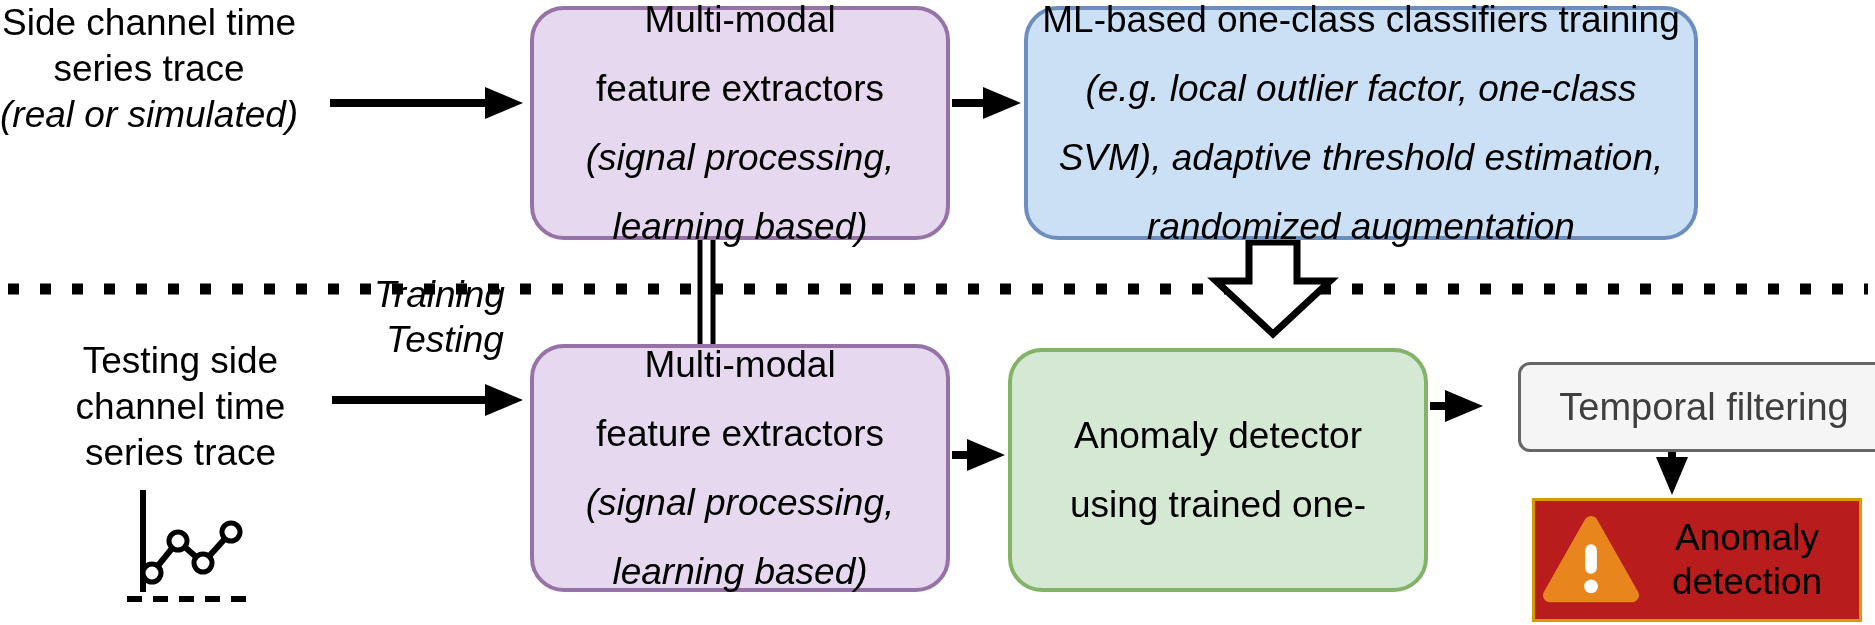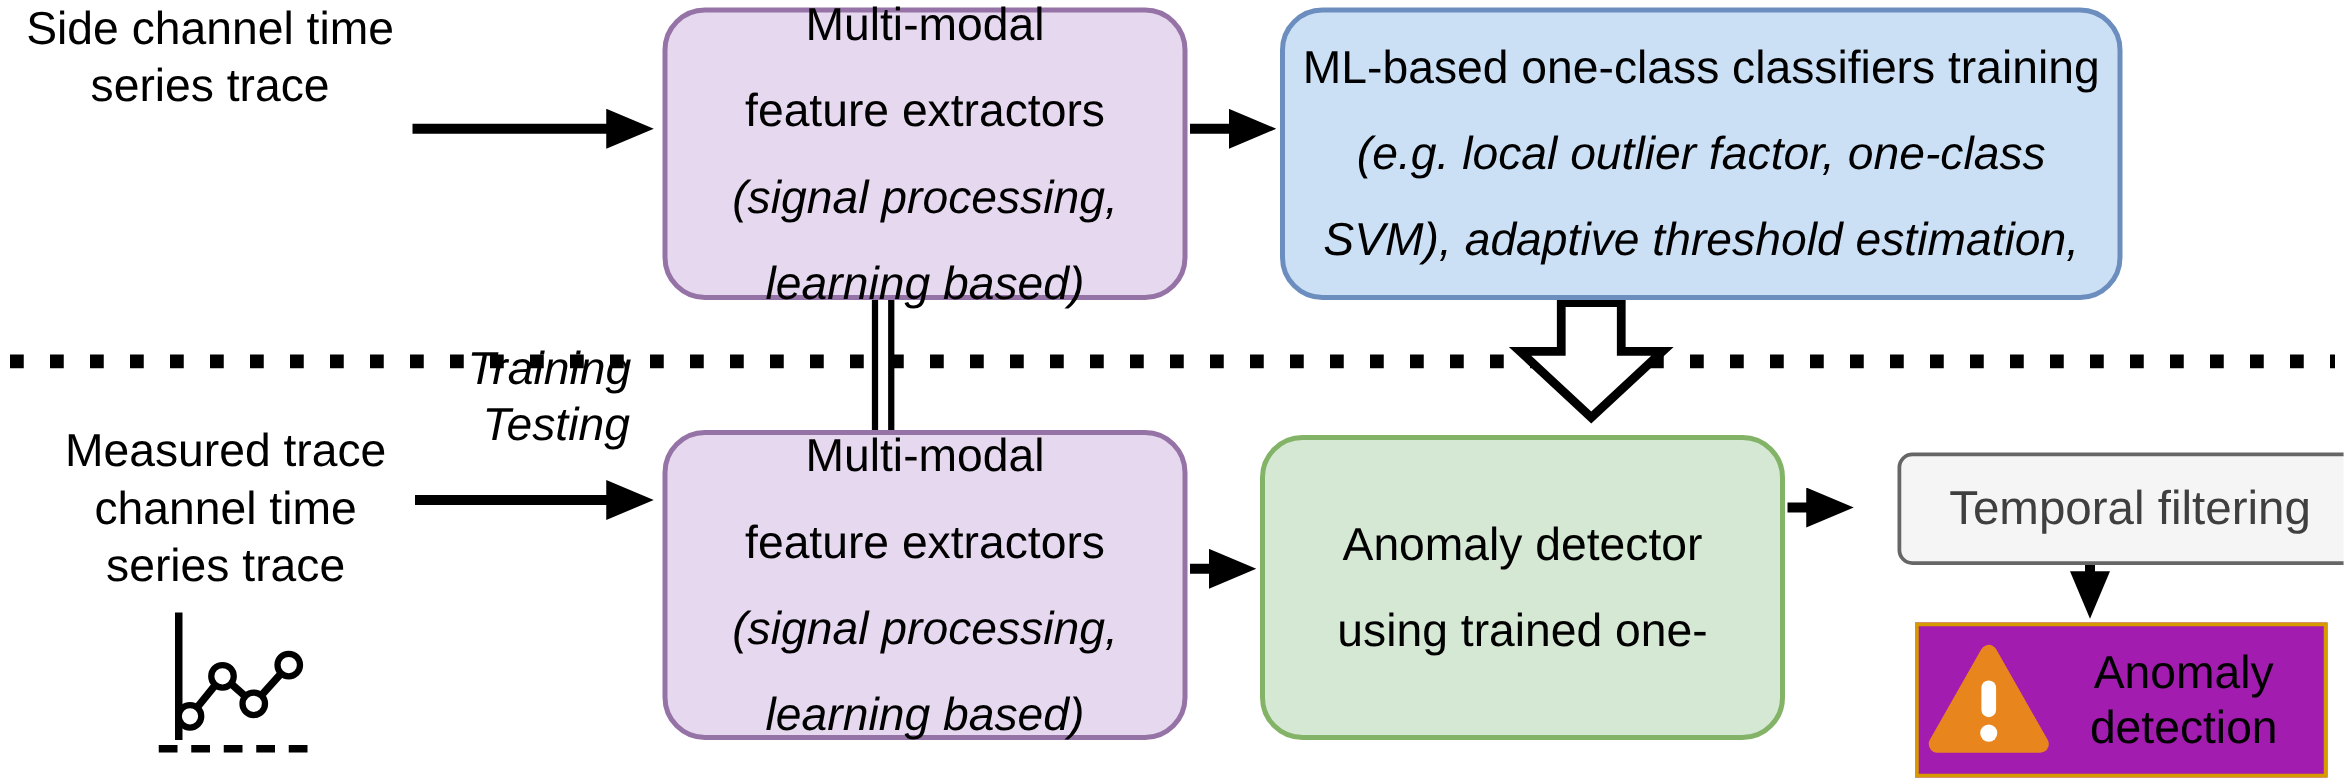--- a/index.html
+++ b/index.html
@@ -10,21 +10,21 @@
     position: absolute; box-sizing: border-box;
     display: flex; flex-direction: column; justify-content: center; align-items: center;
     text-align: center;
     gap: 23px;
   }
   .rounded { border-radius: 34px; }
   .purple { background: #e6d8ee; border: 4px solid #9673a6; }
   .blue   { background: #cce0f5; border: 4px solid #6c8ebf; }
   .green  { background: #d5e8d4; border: 4px solid #82b366; }
   .grayb  { background: #f5f5f5; border: 3px solid #666666; border-radius: 12px; }
-  .orangeb{ background: #a21caf; border: 3px solid #d79b00; }
+  .orangeb{ background: #b91c1c; border: 3px solid #d79b00; }
   .t37 { font-size: 37px; line-height: 46px; color: #000000; }
   .t38 { font-size: 38px; line-height: 44px; color: #3f3f3f; }
   .it { font-style: italic; }
   .textblock { position: absolute; text-align: center; }
   .phase-label { position: absolute; font-size: 37px; font-style: italic; color: #000; white-space: nowrap; }
   .orange-inner { display: flex; flex-direction: row; align-items: center; width: 100%; height: 100%; padding: 0 6px; box-sizing: border-box; }
   .warn-wrap { flex: 0 0 100px; display: flex; justify-content: center; align-items: center; }
   .orange-text { flex: 1 1 auto; font-size: 37px; line-height: 44px; color: #000; text-align: center; }
 </style>
 </head>
@@ -57,43 +57,45 @@
       <line x1="143" y1="490" x2="143" y2="592" stroke="#000" stroke-width="6"></line>
       <polyline points="152,573 178,541 203,563 231,532" fill="none" stroke="#000" stroke-width="6"></polyline>
       <circle cx="152" cy="573" r="9" fill="#ffffff" stroke="#000" stroke-width="5"></circle>
       <circle cx="178" cy="541" r="9" fill="#ffffff" stroke="#000" stroke-width="5"></circle>
       <circle cx="203" cy="563" r="9" fill="#ffffff" stroke="#000" stroke-width="5"></circle>
       <circle cx="231" cy="532" r="9" fill="#ffffff" stroke="#000" stroke-width="5"></circle>
       <line x1="127" y1="599" x2="257" y2="599" stroke="#000" stroke-width="6" stroke-dasharray="15 11"></line>
     </g>
   </svg>
 
-  <div class="textblock t37" style="left:0; top:28; width:348;padding-left:21px;">
+  <div class="textblock t37" style="left:0; top:28; width:348;">
     <div>Side channel time</div>
     <div>series trace</div>
+    <div class="it">(real or simulated)</div>
   </div>
 
   <div class="box rounded purple t37" style="left:530; top:6; width:420; height:234; left:530px; top:6px; width:420px; height:234px;">
     <div>Multi-modal</div>
     <div>feature extractors</div>
     <div class="it">(signal processing,</div>
     <div class="it">learning based)</div>
   </div>
 
   <div class="box rounded blue t37" style="left:1024px; top:6px; width:674px; height:234px;">
     <div>ML-based one-class classifiers training</div>
     <div class="it">(e.g. local outlier factor, one-class</div>
     <div class="it">SVM), adaptive threshold estimation,</div>
+    <div class="it">randomized augmentation</div>
   </div>
 
   <div class="phase-label" style="left:374px; top:238px;margin-top:36px;">Training</div>
   <div class="phase-label" style="left:386px; top:293px;margin-top:26px;">Testing</div>
 
   <div class="textblock t37" style="left:8px; top:338px; width:345px;">
-    <div>Measured trace</div>
+    <div>Testing side</div>
     <div>channel time</div>
     <div>series trace</div>
   </div>
 
   <div class="box rounded purple t37" style="left:530px; top:344px; width:420px; height:248px;">
     <div>Multi-modal</div>
     <div>feature extractors</div>
     <div class="it">(signal processing,</div>
     <div class="it">learning based)</div>
   </div>

